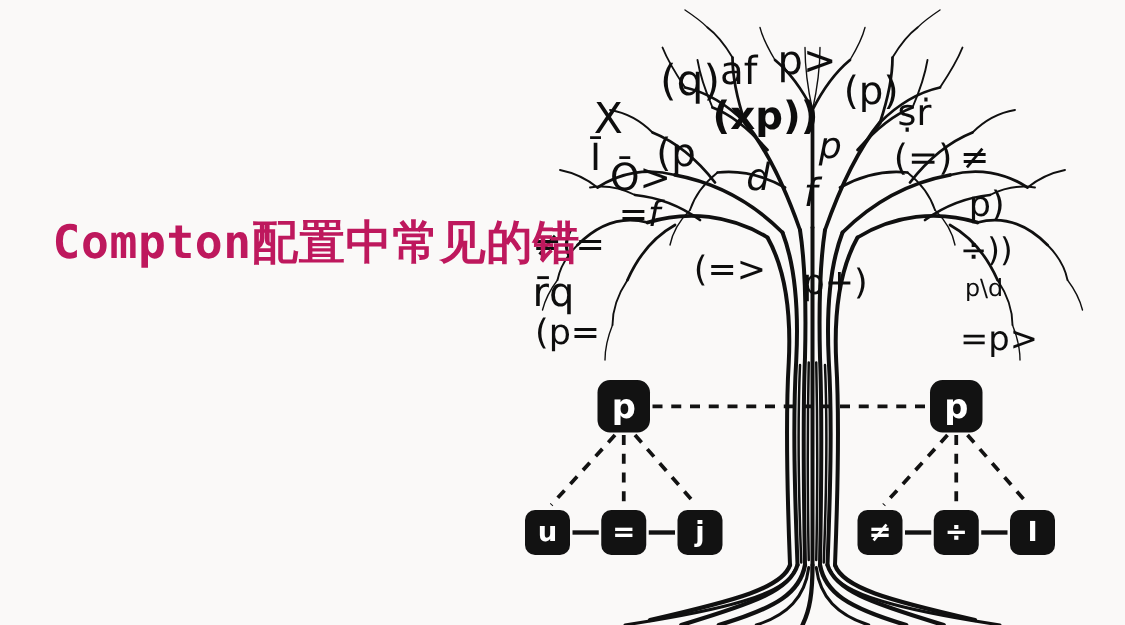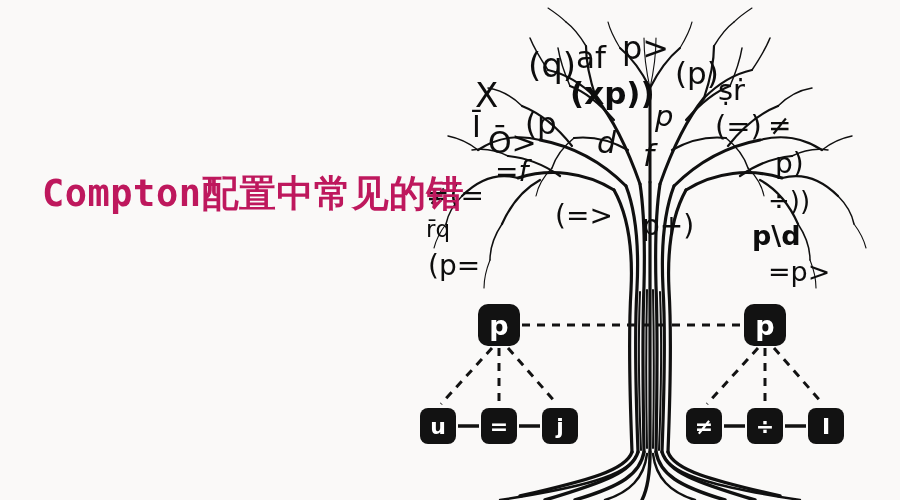--- a/index.html
+++ b/index.html
@@ -244,24 +244,24 @@
       <span class="sym" style="left: 318px; top: 76px; font-size: 29px;">ṣṙ</span>
       <span class="sym" style="left: 255px; top: 102px; font-size: 29px; font-style: italic;">p</span>
       <span class="sym" style="left: 197px; top: 128px; font-size: 30px; font-style: italic;">d</span>
       <span class="sym" style="left: 243px; top: 140px; font-size: 31px; font-style: italic;">f</span>
       <span class="sym" style="left: 315px; top: 112px; font-size: 29px;">(=)</span>
       <span class="sym" style="left: 368px; top: 112px; font-size: 28px;">≠</span>
       <span class="sym" style="left: 375px; top: 150px; font-size: 28px;">p)</span>
       <span class="sym" style="left: 368px; top: 188px; font-size: 26px;">÷))</span>
       <span class="sym" style="left: 242px; top: 212px; font-size: 28px;">p+)</span>
       <span class="sym" style="left: 155px; top: 202px; font-size: 28px;">(=&gt;</span>
-      <span class="sym" style="left: 352px; top: 222px; font-size: 27px; font-weight: bold;">p\d</span>
+      <span class="sym" style="left: 372px; top: 222px; font-size: 19px;">p\d</span>
       <span class="sym" style="left: 95px; top: 158px; font-size: 28px; font-style: italic;">=f</span>
       <span class="sym" style="left: 26px; top: 182px; font-size: 28px;">≠(=</span>
-      <span class="sym" style="left: 26px; top: 218px; font-size: 23px;">r̄q</span>
+      <span class="sym" style="left: 26px; top: 218px; font-size: 32px;">r̄q</span>
       <span class="sym" style="left: 28px; top: 252px; font-size: 28px;">(p=</span>
       <span class="sym" style="left: 368px; top: 258px; font-size: 27px;">=p&gt;</span>
     </div>
 
   <div id="node-layer">
     <svg id="edge-svg" viewBox="0 0 900 500" xmlns="http://www.w3.org/2000/svg">
       <g stroke="#121212" stroke-width="3" stroke-dasharray="8 7" fill="none" stroke-linecap="butt">
 
         <line x1="522" y1="325" x2="742" y2="325"></line>
 

